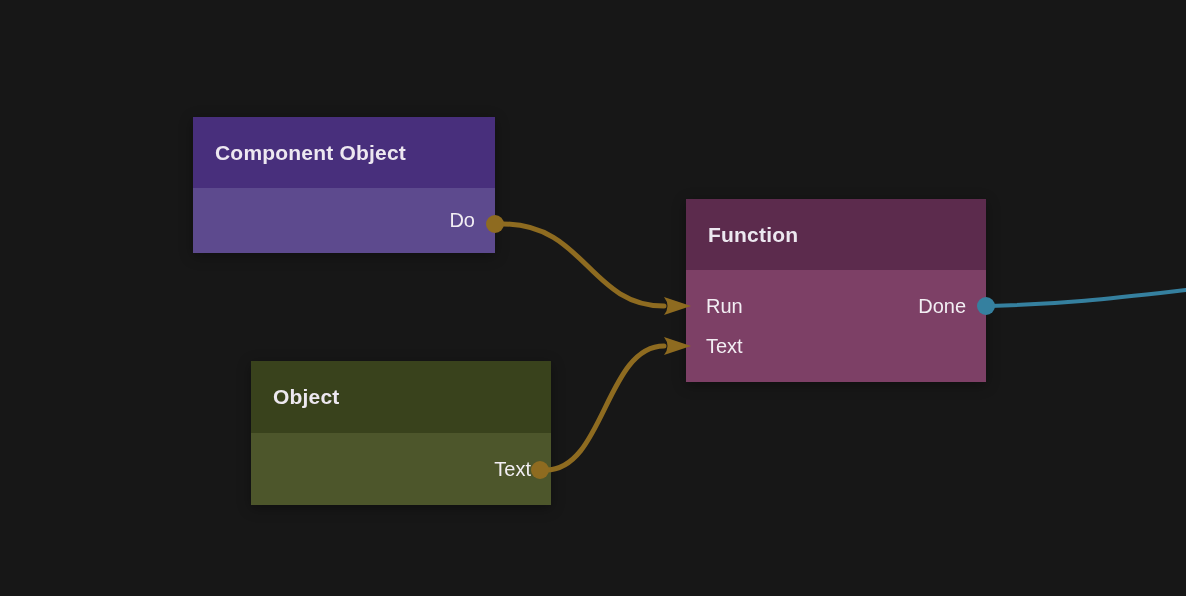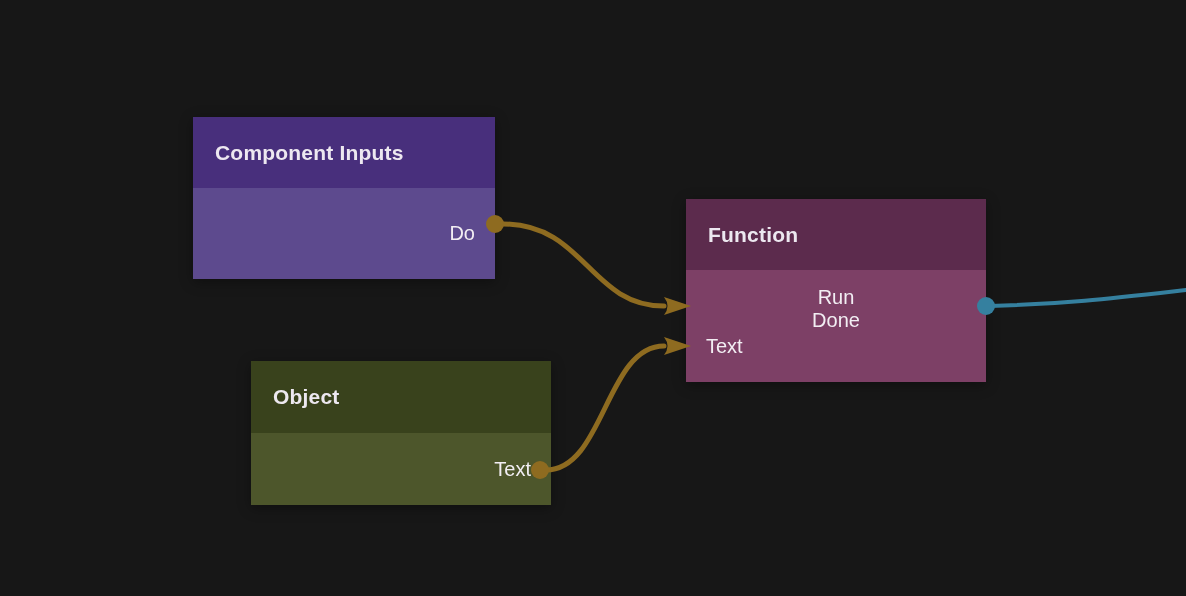--- a/index.html
+++ b/index.html
@@ -9,46 +9,46 @@
     font-family:"Liberation Sans", sans-serif;
   }
   .node { position:absolute; box-shadow:0 3px 12px rgba(0,0,0,0.35); }
   .node-header {
     height:71px; display:flex; align-items:center; padding-left:22px;
     font-size:21px; font-weight:700; color:var(--title-text,#ede8f0);
     letter-spacing:0.2px;
   }
   .node-body { font-size:20px; color:var(--port-text,#f2eef3); }
   .single-row-body {
-    height:91px; display:flex; align-items:center;
+    height:65px; display:flex; align-items:center;
     justify-content:flex-end; padding:0 20px;
   }
   .multi-row-body { padding:16px 0; }
   .port-row {
     height:40px; display:flex; align-items:center; padding:0 20px;
   }
-  .port-row.both { justify-content:space-between;flex-direction:column; }
+  .port-row.both { justify-content:space-between; }
   
   .ci-header  { background:var(--ci-header,#482f7c); }
   .ci-body    { background:var(--ci-body,#5d4a8e); }
   .fn-header  { background:var(--fn-header,#5c2b4d); }
   .fn-body    { background:var(--fn-body,#7d4066); }
   .obj-header { background:var(--obj-header,#39421c); }
   .obj-body   { background:var(--obj-body,#4d562b); }
   .obj-single { height:72px; }
   svg.wires { position:absolute; left:0; top:0; }
 </style>
 </head>
 <body>
 
 <div class="canvas">
 
   <div class="node" style="left:193px; top:117px; width:302px;">
     <div class="node-header ci-header">
-      <span>Component Inputs</span>
+      <span>Component Object</span>
     </div>
     <div class="node-body ci-body single-row-body">
       <span>Do</span>
     </div>
   </div>
 
   <div class="node" style="left:240px; top:361px; width:300px;margin-left:11px;">
     <div class="node-header obj-header" style="height:72px;">
       <span>Object</span>
     </div>

